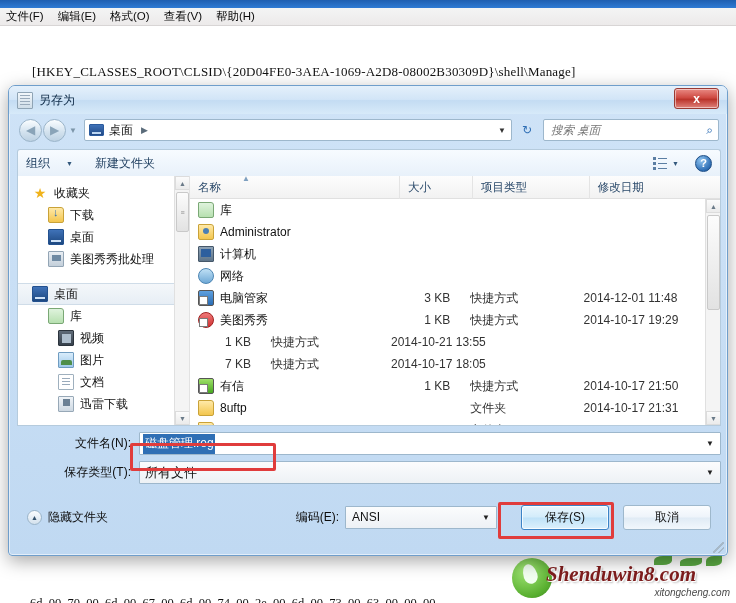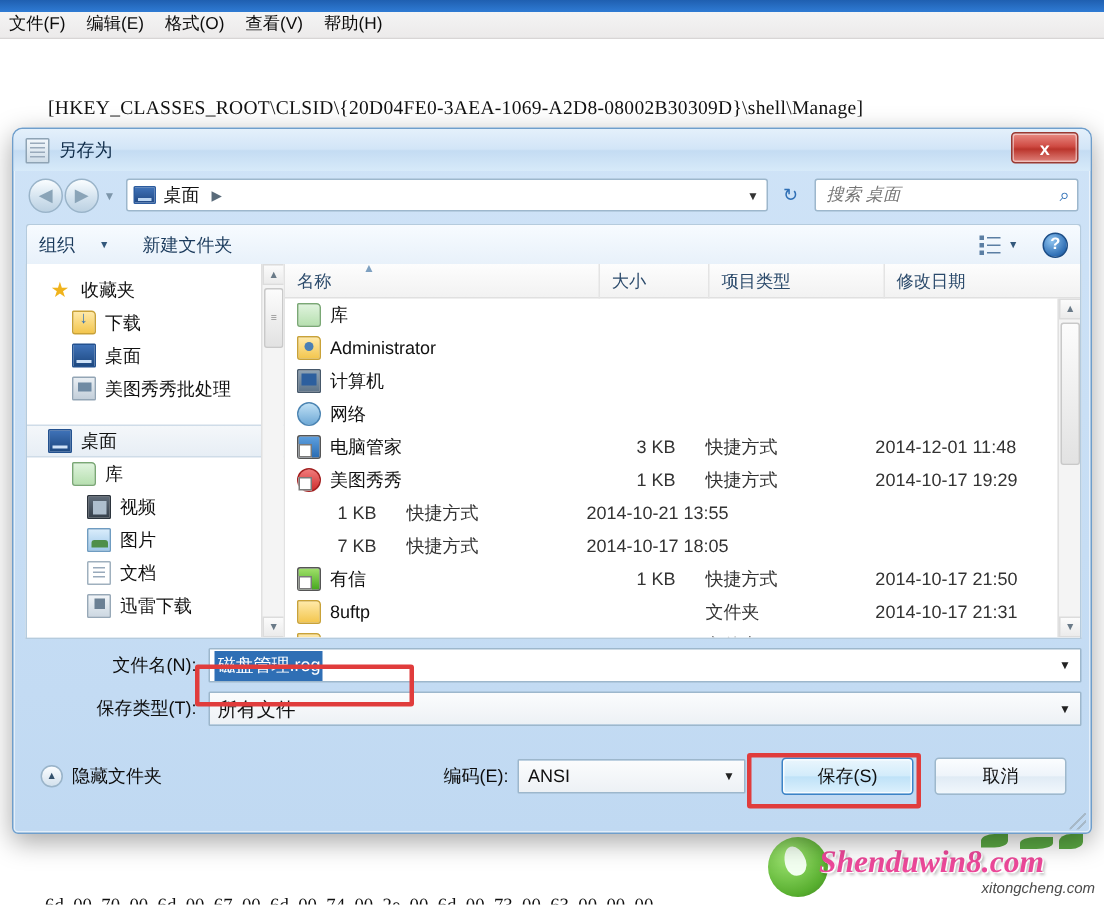--- a/index.html
+++ b/index.html
@@ -46,21 +46,21 @@
   }
   #wm-leaf:after{
     content:""; position:absolute; left:11px; top:6px; width:14px; height:20px;
     background:#f2fff0; border-radius:50% 50% 50% 50%/60% 60% 40% 40%;
     transform:rotate(-18deg);
   }
   #wm-main {
     position:absolute; left:42px; top:6px;
     font-family:"Liberation Serif","DejaVu Serif",serif;
     font-size:21px; font-weight:bold; font-style:italic;
-    color:#ec4899; text-shadow:1px 1px 0 #ffffff, 2px 2px 2px rgba(0,0,0,.25);
+    color:#7f1d1d; text-shadow:1px 1px 0 #ffffff, 2px 2px 2px rgba(0,0,0,.25);
     white-space:nowrap;
   }
   #wm-sub {
     position:absolute; right:4px; top:31px;
     font-size:10px; color:#4a4a4a; font-style:italic;
     text-shadow:1px 1px 0 #fff; white-space:nowrap;
   }
   .wm-sprig{ position:absolute; background:#3e9a22; opacity:.85; border-radius:50% 0 50% 0; }
 
   

